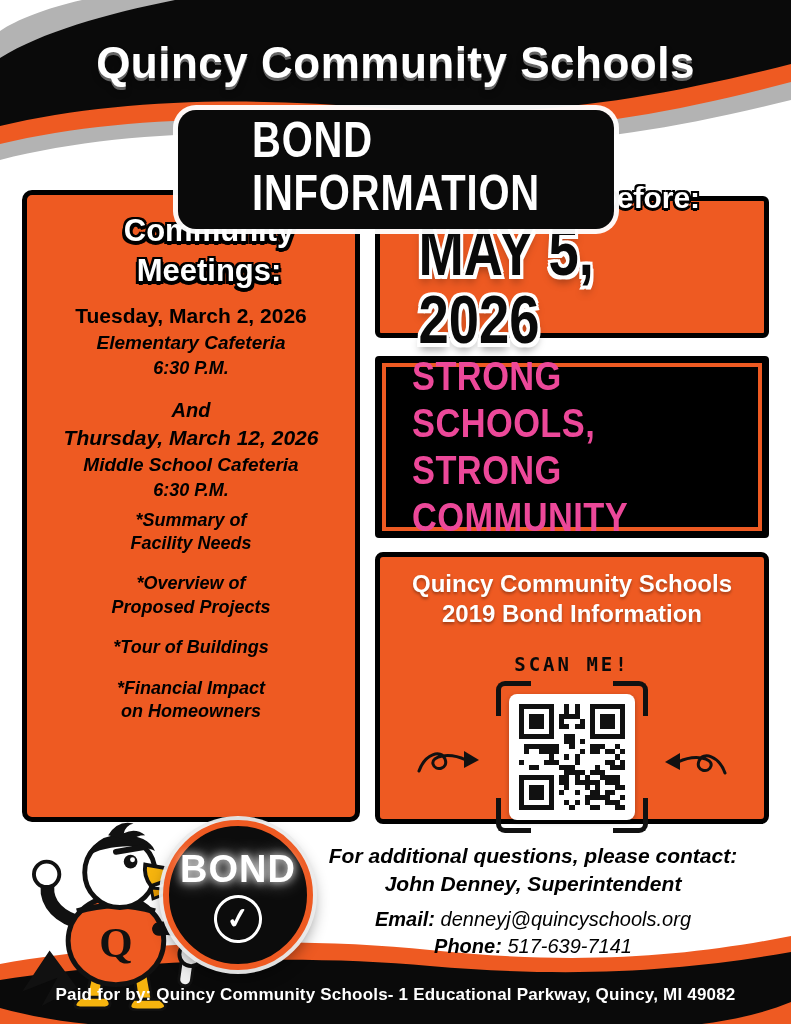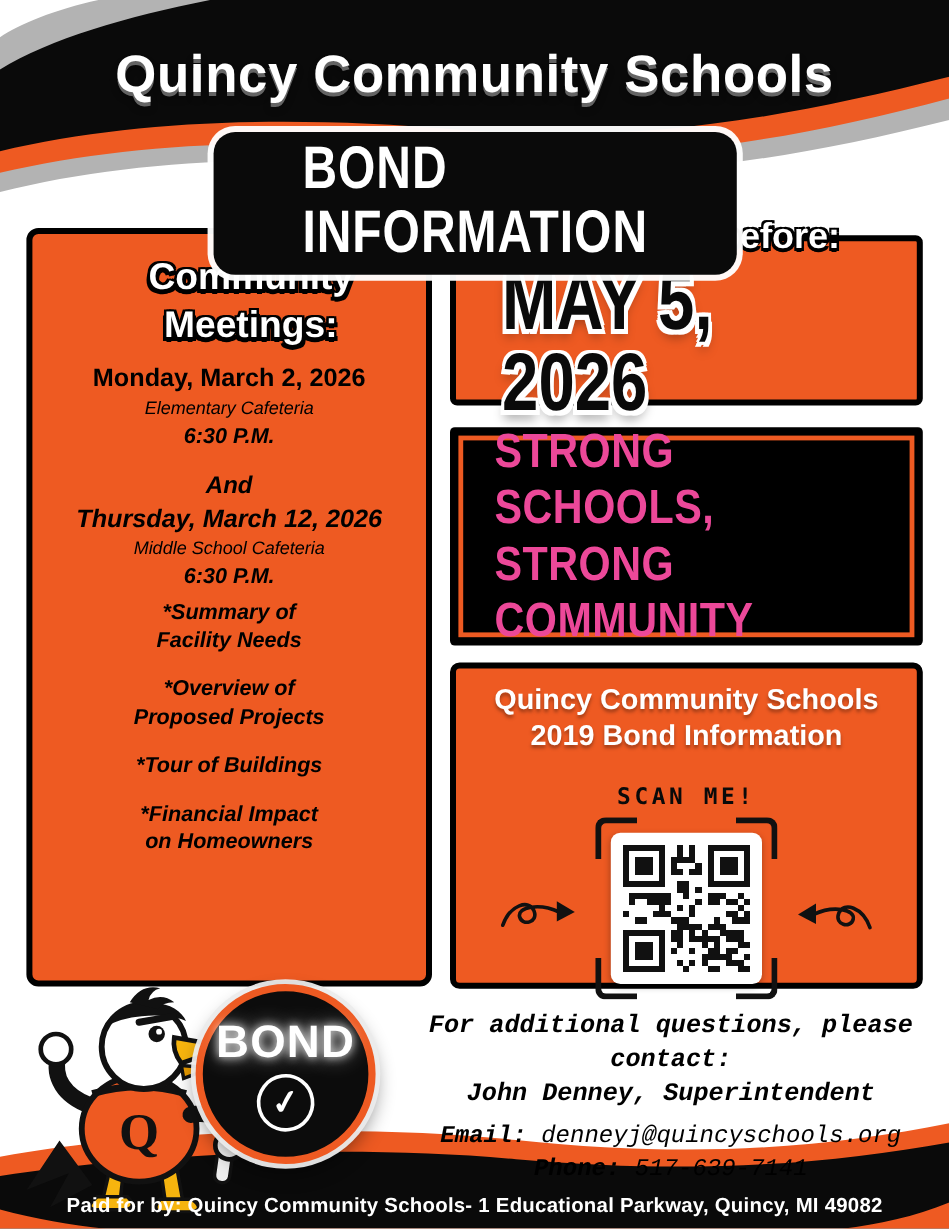--- a/index.html
+++ b/index.html
@@ -40,21 +40,21 @@
     text-shadow:
       -2px -2px 0 #000,0 -2px 0 #000,2px -2px 0 #000,
       -2px 0 0 #000,2px 0 0 #000,
       -2px 2px 0 #000,0 2px 0 #000,2px 2px 0 #000,
       -3px 3px 0 #000,3px 3px 0 #000,0 4px 0 #000;
     margin-left: 36px;
   }
   .cm-title{font-size:31px;font-weight:bold;line-height:1.3;}
   .mtg-date{font-size:21px;font-weight:bold;margin-top:10px;}
   .mtg-date.it{font-style:italic;}
-  .mtg-loc{font-size:15px;font-weight:normal;font-style:italic;margin-top:2px;}
+  .mtg-loc{font-size:19px;font-weight:bold;font-style:italic;margin-top:2px;}
   .mtg-time{font-size:18px;font-weight:bold;font-style:italic;margin-top:2px;}
   .mtg-and{font-size:20px;font-weight:bold;font-style:italic;margin-top:18px;}
   .agenda-title{font-size:33px;font-weight:bold;margin-top:18px;}
   .agenda-item{font-size:18px;font-weight:bold;font-style:italic;line-height:1.3;margin-top:15px;}
 
   .vote-panel{left:375px;top:196px;width:394px;height:142px;z-index:2;
     display:flex;flex-direction:column;align-items:center;justify-content:center;border-radius:6px;}
   .vote-label{font-size:30px;font-weight:bold;color:#fff;
     text-shadow:-2px -2px 0 #000,2px -2px 0 #000,-2px 2px 0 #000,2px 2px 0 #000,0 3px 0 #000;}
   .vote-date{font-size:68px;font-weight:bold;color:#0a0a0a;line-height:1;margin-top:2px;
@@ -82,34 +82,34 @@
   .qr-corner.tl{top:0;left:0;border-top-width:5px;border-left-width:5px;border-top-left-radius:9px;}
   .qr-corner.tr{top:0;right:0;border-top-width:5px;border-right-width:5px;border-top-right-radius:9px;}
   .qr-corner.bl{bottom:0;left:0;border-bottom-width:5px;border-left-width:5px;border-bottom-left-radius:9px;}
   .qr-corner.br{bottom:0;right:0;border-bottom-width:5px;border-right-width:5px;border-bottom-right-radius:9px;}
   .qr-card{position:absolute;inset:13px;background:#fff;border-radius:8px;
     box-shadow:0 2px 5px rgba(0,0,0,.3);display:flex;align-items:center;justify-content:center;}
   .squiggle{flex:0 0 auto;}
 
   
   .bottom-art{bottom:0;left:0;z-index:1;}
-  .footer-text{bottom:9px;left:0;width:100%;z-index:6;
+  .footer-text{bottom:19px;left:0;width:100%;z-index:6;
     font-size:17px;font-weight:bold;color:#fff;letter-spacing:.2px;}
   .mascot{left:14px;top:806px;z-index:3;}
   .vote-badge{left:163px;top:820px;width:150px;height:150px;border-radius:50%;z-index:4;
     background:#0c0c0c;border:6px solid #ee5a22;box-sizing:border-box;
     box-shadow:0 0 0 4px rgba(235,235,235,.95),0 8px 16px rgba(0,0,0,.45);
     display:flex;flex-direction:column;align-items:center;justify-content:center;gap:4px;}
   .vote-word{font-size:38px;font-weight:bold;color:#fff;letter-spacing:1px;
     text-shadow:0 0 8px rgba(255,255,255,.95),0 0 18px rgba(255,255,255,.6);}
   .check-circle{width:42px;height:42px;border:3px solid #fff;border-radius:50%;
     display:flex;align-items:center;justify-content:center;transform:rotate(-8deg);}
   .check-glyph{font-size:28px;color:#fff;font-weight:bold;line-height:1;}
 
-  .contact{left:328px;top:842px;width:462px;z-index:3;text-align:center;font-family:Liberation Mono, monospace;}
+  .contact{left:302px;top:842px;width:462px;z-index:3;text-align:center;}
   .contact-prompt{font-size:21px;font-weight:bold;font-style:italic;line-height:1.35;}
   .contact-name{font-size:21px;font-weight:bold;font-style:italic;margin-top:2px;}
   .contact-email{font-size:20px;margin-top:12px;}
   .contact-phone{font-size:20px;margin-top:4px;}
   .lbl{font-weight:bold;font-style:italic;}
   .val-it{font-style:italic;}
 </style>
 </head>
 <body>
 
@@ -126,21 +126,21 @@
   <div class="abs school-title center">Quincy Community Schools</div>
 
   <div class="abs bond-box">
     <span class="txt condensed">BOND INFORMATION</span>
   </div>
 
   <div class="abs panel-orange left-panel">
     <div class="cm-title ol-black pre">Community
 Meetings:</div>
 
-    <div class="mtg-date">Monday, March 2, 2026</div>
+    <div class="mtg-date">Tuesday, March 2, 2026</div>
     <div class="mtg-loc">Elementary Cafeteria</div>
     <div class="mtg-time">6:30 P.M.</div>
 
     <div class="mtg-and">And</div>
 
     <div class="mtg-date it" style="margin-top:2px;">Thursday, March 12, 2026</div>
     <div class="mtg-loc">Middle School Cafeteria</div>
     <div class="mtg-time">6:30 P.M.</div>
 
 

